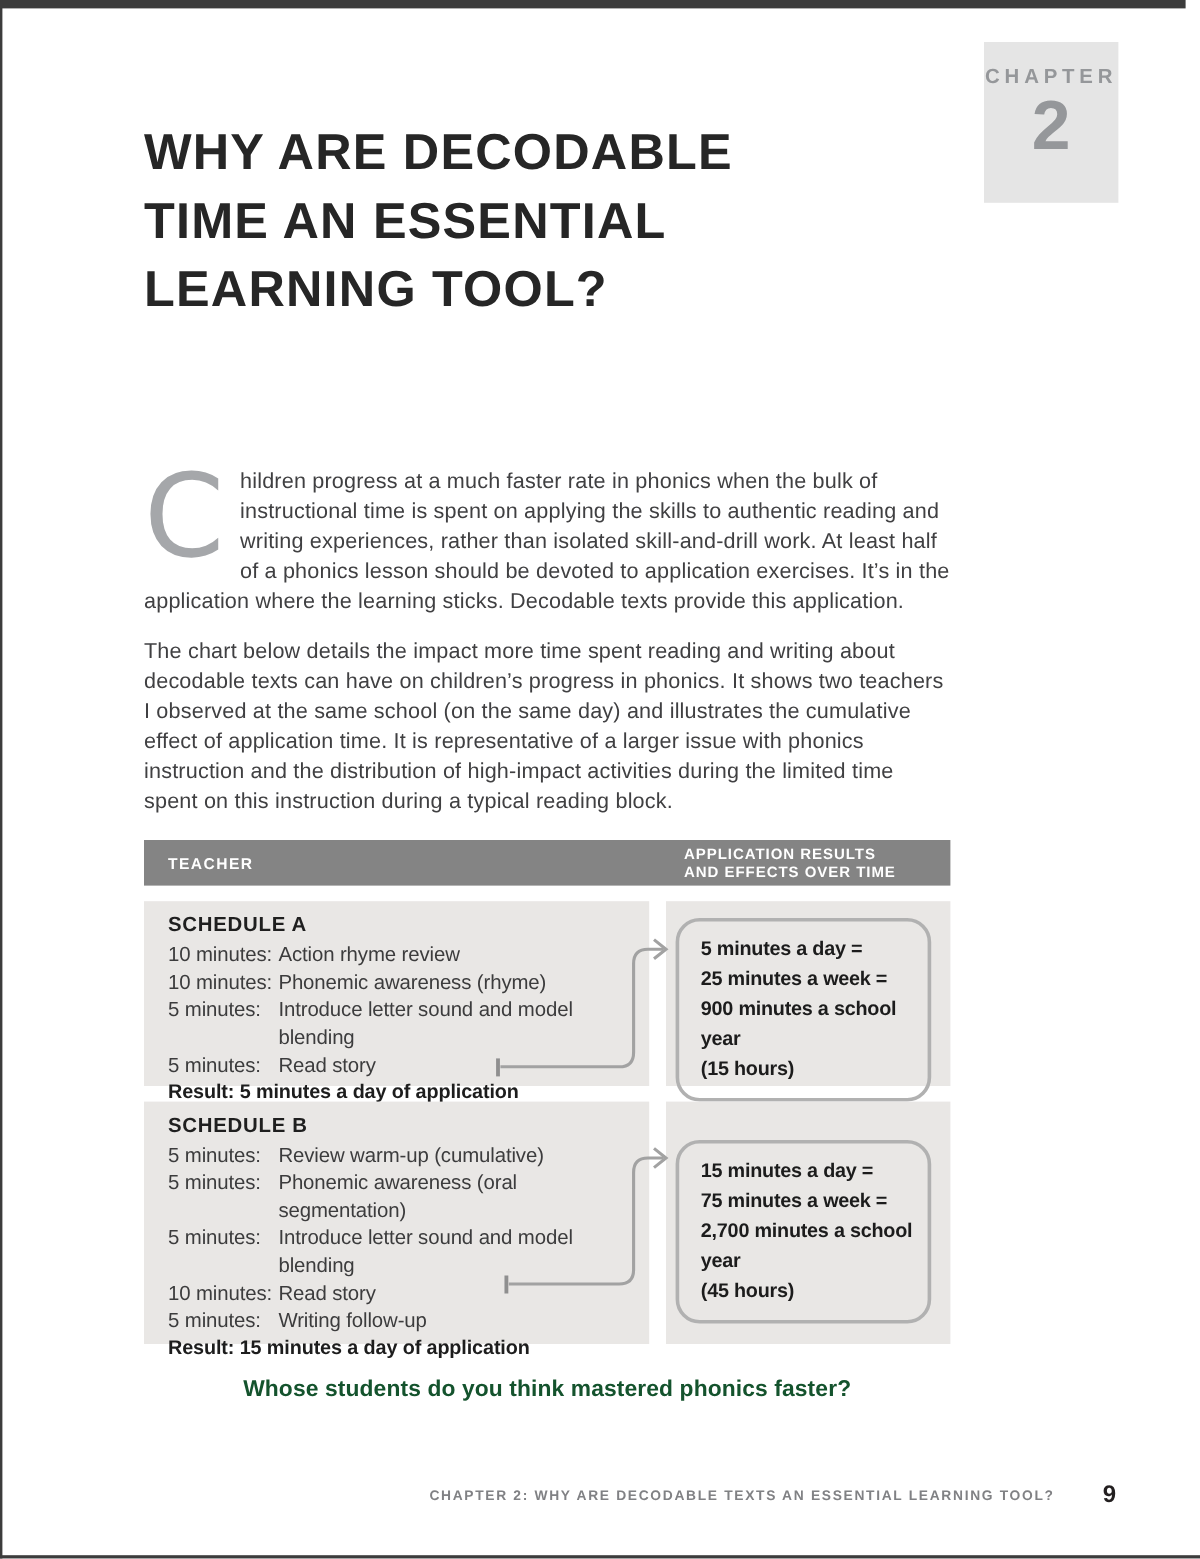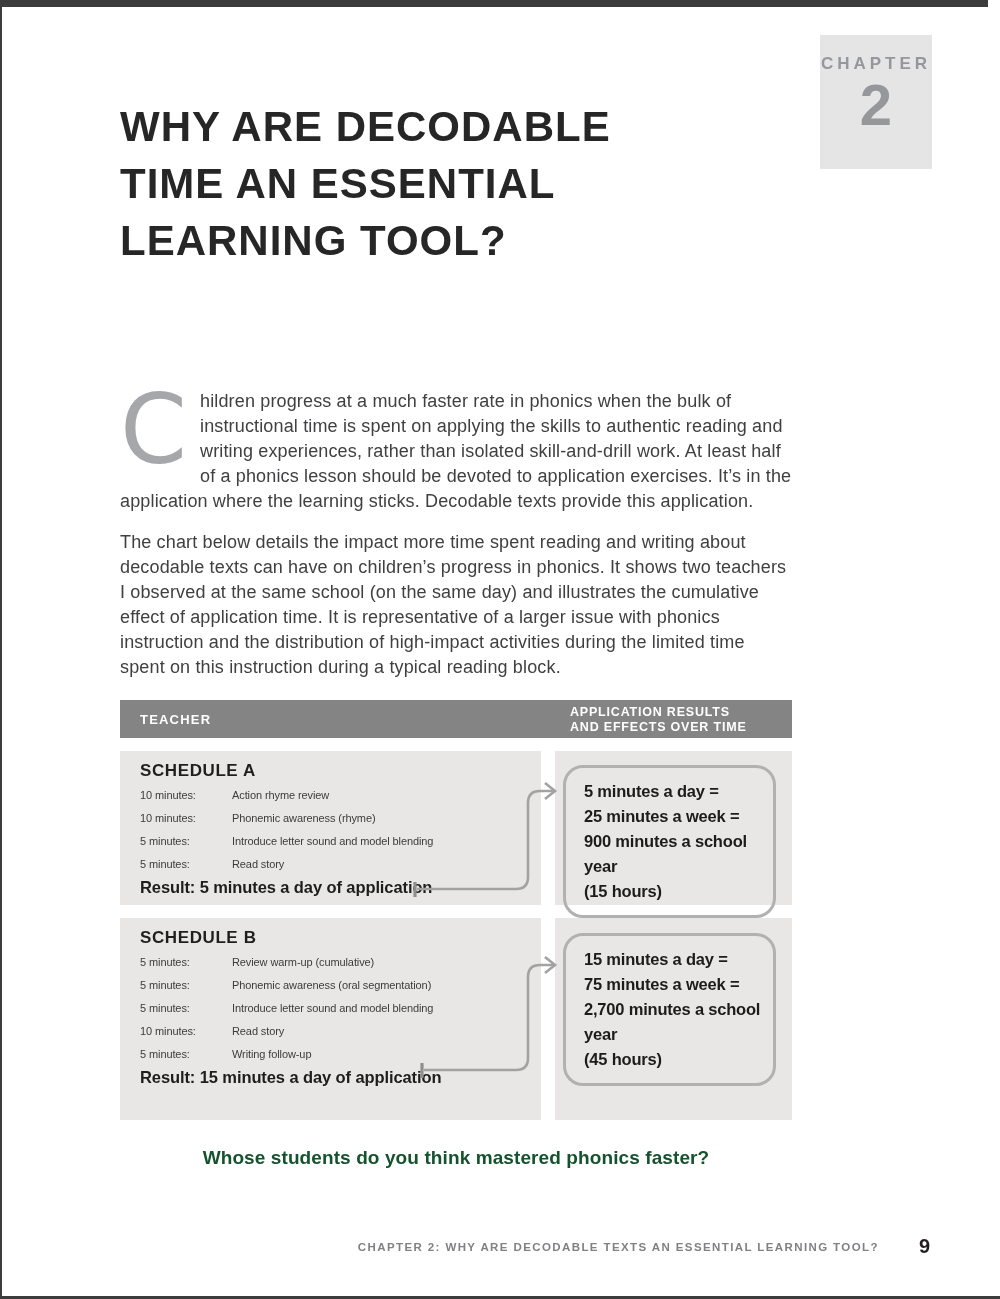--- a/index.html
+++ b/index.html
@@ -90,33 +90,33 @@
   }
   .panel{background:var(--panel-bg);}
   .panel-left{width:421px;padding:10px 0 0 20px;}
   .panel-right{width:237px;}
   .row-a{height:154px;}
   .row-b{height:202px;}
   .sched-title{
     font-size:17px;font-weight:bold;letter-spacing:.6px;
     color:#1f1f1f;margin-bottom:3px;
   }
-  .item{display:flex;font-size:11px;line-height:23px;color:#3c3c3d;letter-spacing:-.1px;}
+  .item{display:flex;font-size:17px;line-height:23px;color:#3c3c3d;letter-spacing:-.1px;}
   .item .dur{width:92px;flex:none;}
   .result{
     font-size:16.5px;line-height:23px;font-weight:bold;color:#1d1d1d;letter-spacing:-.1px;
   }
   .callout{
     background:transparent;
     border:3px solid #b1b1b1;border-radius:20px;
     padding:11px 8px 11px 18px;
     font-size:16.5px;line-height:25px;font-weight:bold;color:#1c1c1c;letter-spacing:-.2px;
   }
   .callout-a{margin:14px 16px 0 8px;}
-  .callout-b{margin:15px 16px 0 8px;}
+  .callout-b{margin:32px 16px 0 8px;}
   .connector{
     position:absolute;left:0;top:0;
     pointer-events:none;
   }
 
   .question{
     margin-top:27px;width:672px;text-align:center;
     font-size:19px;font-weight:bold;color:#14532d;letter-spacing:.1px;
   }
 

